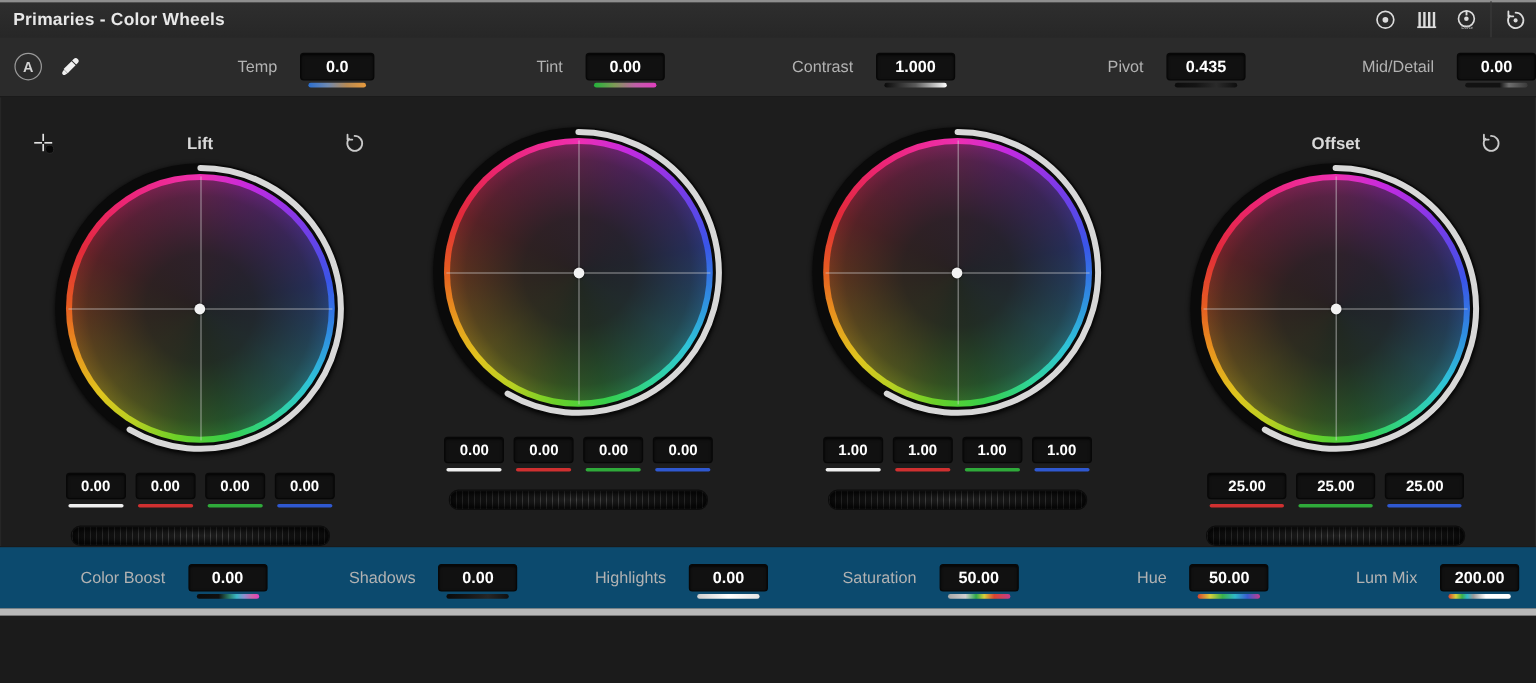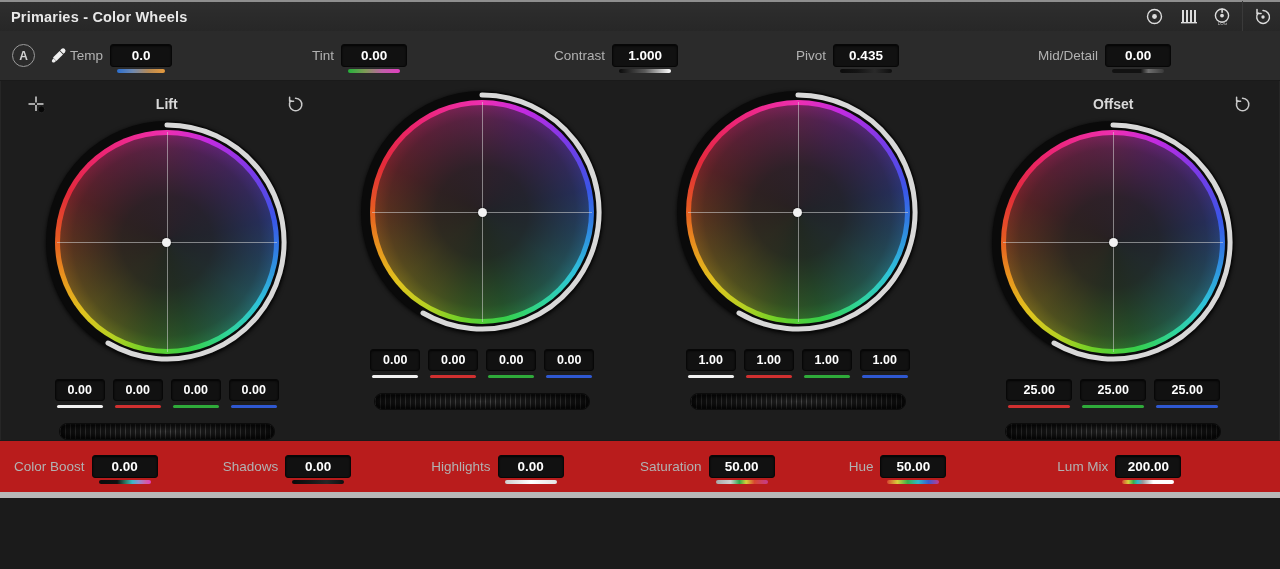--- a/index.html
+++ b/index.html
@@ -57,22 +57,22 @@
   .auto-btn {
     width: 23px; height: 23px; border-radius: 50%;
     border: 1.6px solid #9a9a9a;
     display: flex; align-items: center; justify-content: center;
     color: #d2d2d2; font-size: 12px; font-weight: bold;
   }
   .picker-btn { width: 22px; height: 22px; display:flex; align-items:center; justify-content:center; }
 
   .params { display: flex; align-items: center; flex: 1 1 auto; }
   .param {
-    display: flex; align-items: center; justify-content: flex-start;
-    gap: 7px;
+    display: flex; align-items: center; justify-content: flex-end;
+    gap: 19px;
     position: relative;
     flex: 1 1 0;
   }
   .param-label {
     font-size: 13.5px; color: #b2b2b2; white-space: nowrap;
   }
   .field-wrap { position: relative; }
   .num-field {
     background: #111111;
     border: 1px solid #070707;
@@ -108,20 +108,21 @@
     background: #1d1d1d;
     padding: 0 8px;
     border-left: 1px solid #262626;
     border-right: 1px solid #262626;
   }
   .wheel-col {
     flex: 1 1 0;
     display: flex; flex-direction: column; align-items: center;
     position: relative;
     padding-top: 8px;
+    margin-top: 15px;
   }
   .wheel-head {
     position: relative;
     width: 100%;
     height: 30px;
     display: flex; align-items: center; justify-content: center;
   }
   .wheel-title {
     font-size: 14px; font-weight: bold; color: #d9d9d9;
   }
@@ -231,21 +232,21 @@
   .ridge::after {
     content: "";
     position: absolute; inset: 0;
     border-radius: 8px;
     background: radial-gradient(ellipse at 50% 50%, rgba(255,255,255,.05), rgba(0,0,0,.55) 78%);
   }
 
   
   .bottombar {
     height: 52px;
-    background: #b91c1c;
+    background: #0c4a6e;
     display: flex; align-items: center;
     flex: 0 0 auto;
     border-top: 1px solid #1a1a1a;
     padding: 0 14px;
   }
   .footer-strip {
     height: 6px; background: #b9b9b9; flex: 0 0 auto;
   }
   svg { display: block; }
 </style>

